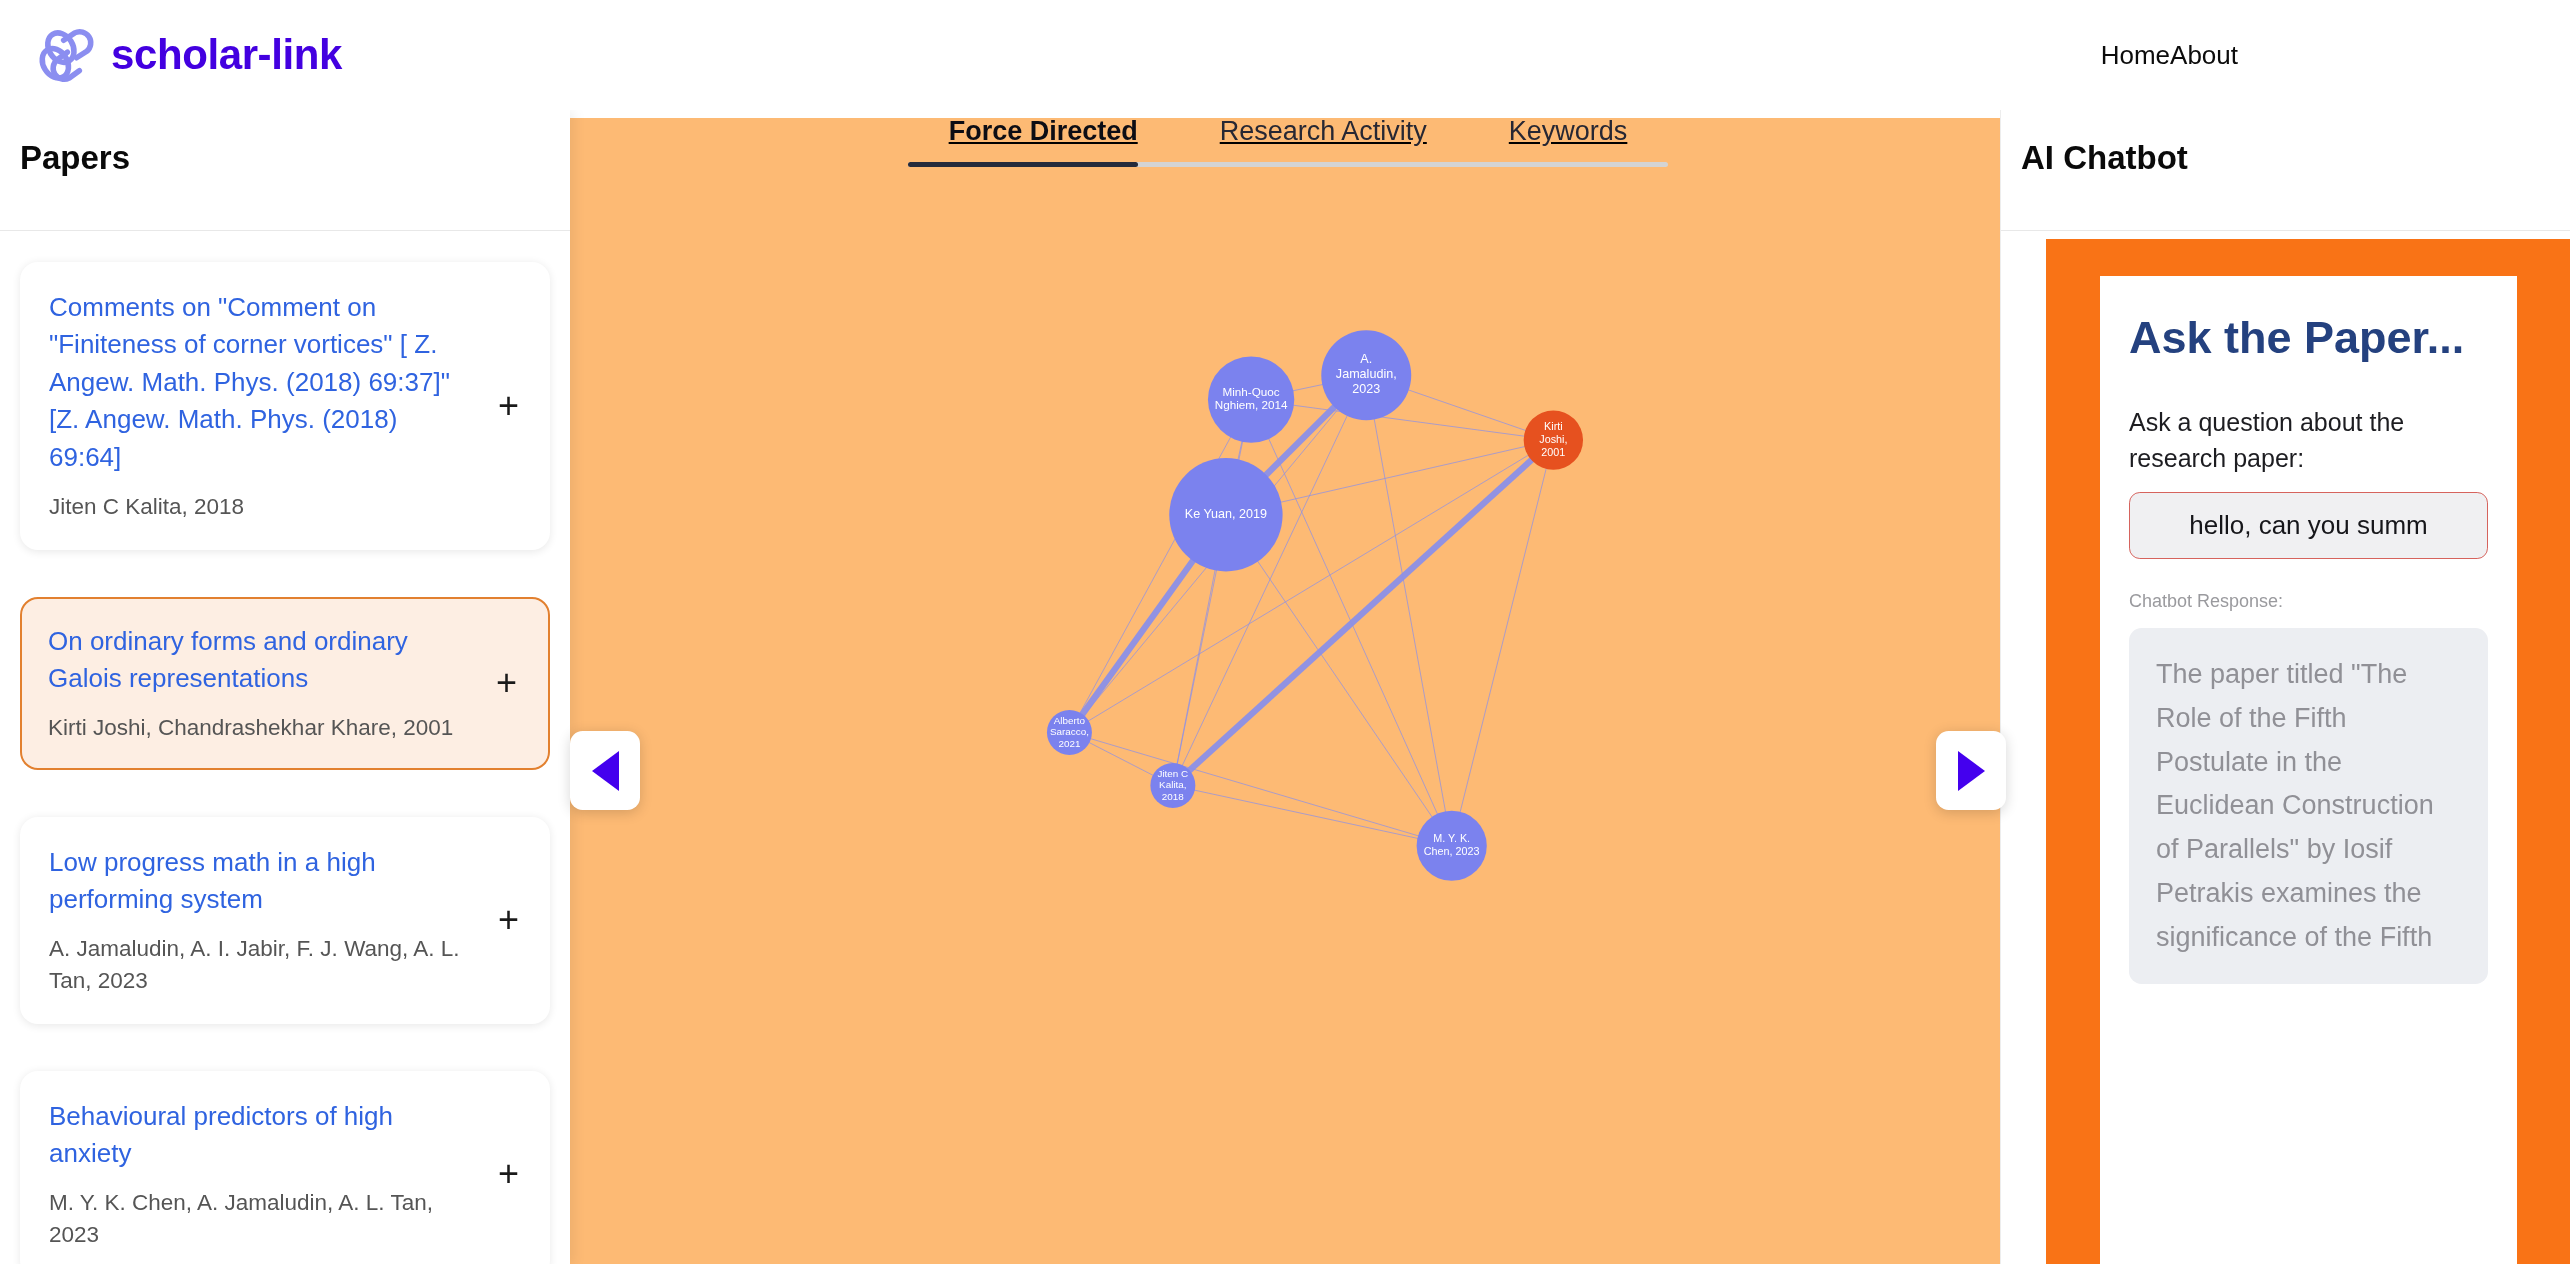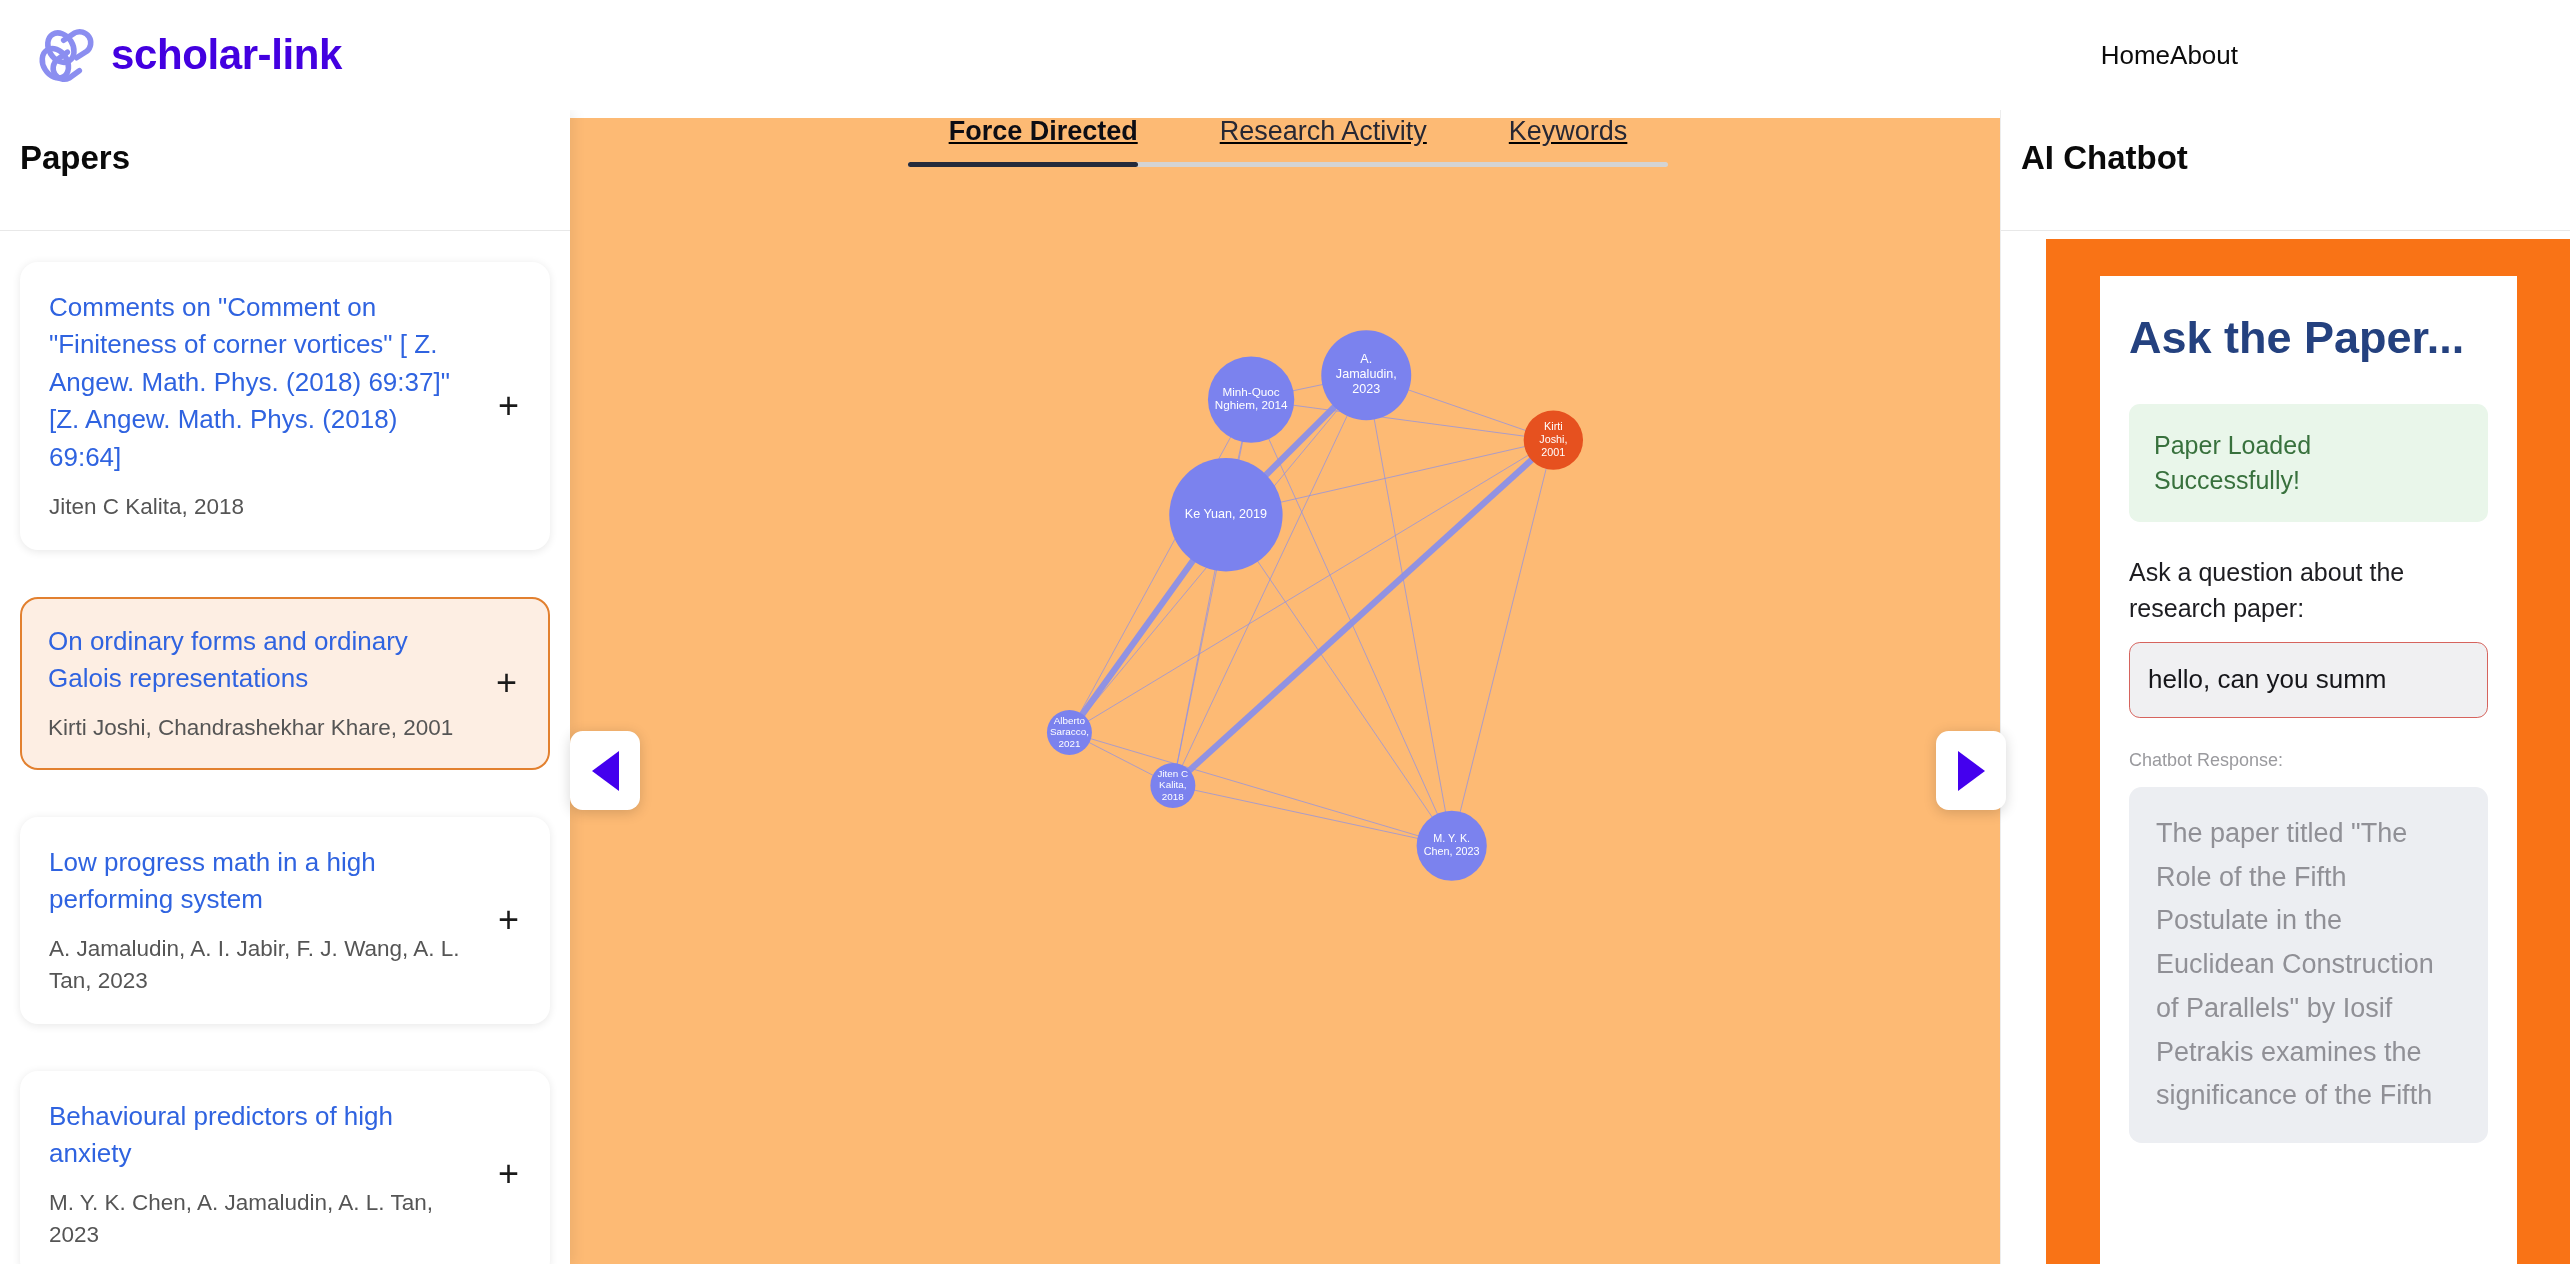--- a/index.html
+++ b/index.html
@@ -134,23 +134,23 @@
     margin-bottom: 40px;
   }
   .loaded-box {
     background: #e9f6ea; border-radius: 10.8px; padding: 23.4px 25px;
     font-size: 25px; line-height: 1.42; color: #38713d; margin-bottom: 32px;
   }
   .ask-label {
     font-size: 25px; line-height: 1.44; color: #1d1d21; margin-bottom: 16px;
   }
   .ask-input {
-    width: 100%; height: 76px; border: 1.8px solid #d6635d; border-radius: 10.8px;
+    width: 100%; height: 67px; border: 1.8px solid #d6635d; border-radius: 10.8px;
     background: #f0f0f2; padding: 0 18px; font-size: 26px; color: #16161a;
-    font-family: "Liberation Sans", sans-serif; outline: none;
+    font-family: "Liberation Sans", sans-serif; outline: none; text-align: center;
   }
   .resp-label {
     font-size: 18px; color: #9a9a9e; margin: 32px 0 16px 0;
   }
   .resp-box {
     background: #eceef2; border-radius: 12.6px; padding: 25px 27px;
     font-size: 27px; line-height: 1.62; color: #909096; min-height: 234px;
   }
 </style>
 </head>
@@ -287,21 +287,20 @@
     <span class="tri tri-right"></span>
   </button>
 
   <aside class="chat">
     <div class="chat-head">
       <span class="chat-title">AI Chatbot</span>
     </div>
     <div class="chat-body">
       <div class="chat-inner">
         <div class="ask-head">Ask the Paper...</div>
-        <div class="loaded-box">Paper Loaded Successfully!</div>
         <div class="ask-label">Ask a question about the research paper:</div>
         <input class="ask-input" type="text" value="hello, can you summ" style="">
         <div class="resp-label">Chatbot Response:</div>
         <div class="resp-box">The paper titled "The Role of the Fifth Postulate in the Euclidean Construction of Parallels" by Iosif Petrakis examines the significance of the Fifth</div>
       </div>
     </div>
   </aside>
 
 </div>
 

